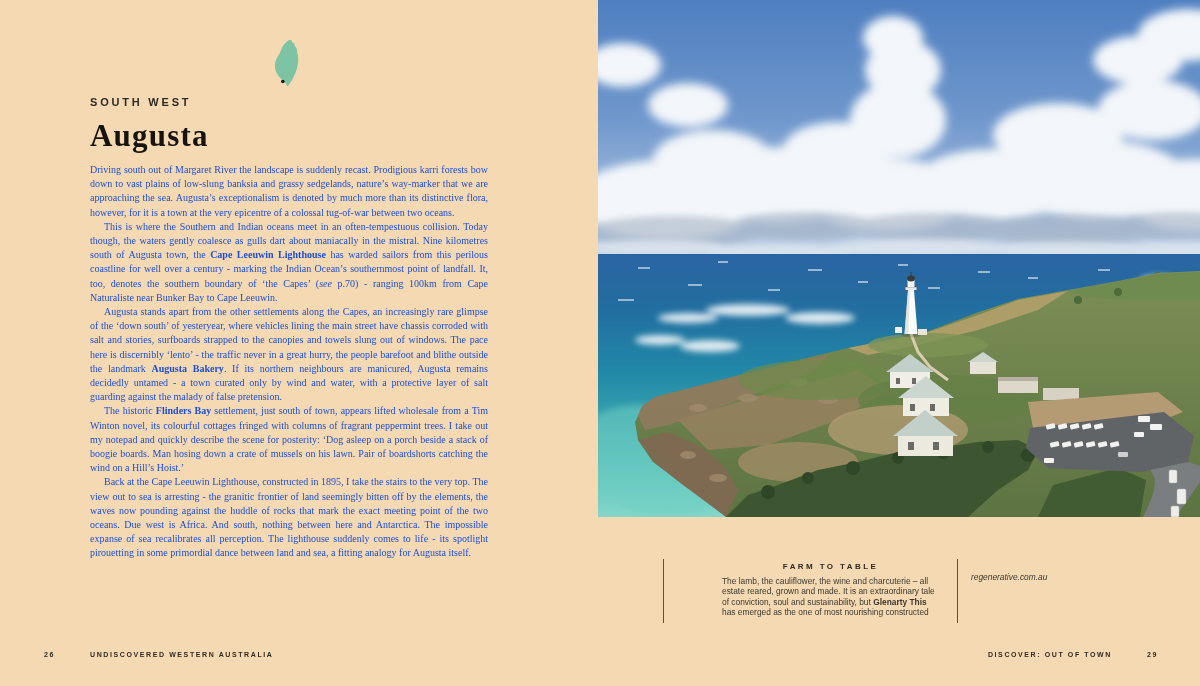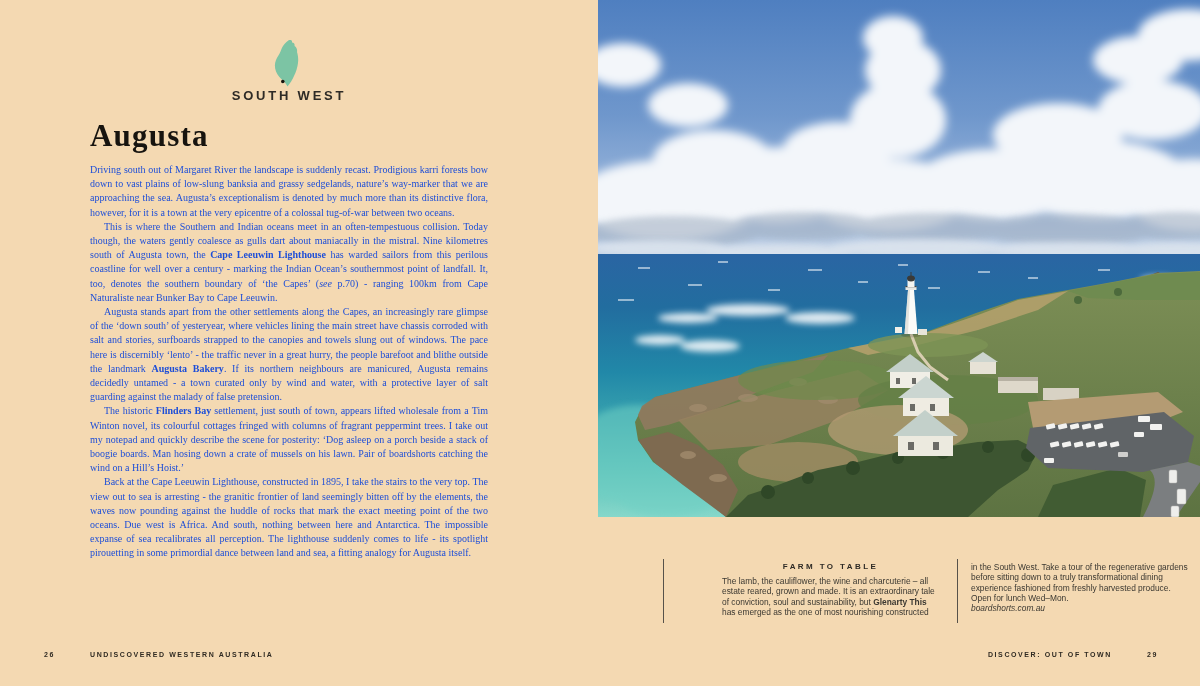--- a/index.html
+++ b/index.html
@@ -7,22 +7,22 @@
     position:relative;
     width:1200px;height:686px;
     background:var(--cream,#f4d9b2);
     overflow:hidden;
     font-family:"Liberation Sans",sans-serif;
     color:#332f28;
   }
   
   .map-wrap{position:absolute;left:273px;top:40px;width:34px;height:50px;}
   .region-label{
-    position:absolute;left:90px;top:88px;width:398px;
-    text-align:center;font-size:13px;font-weight:700;letter-spacing:2.8px;color:#2e2b26;
+    position:absolute;left:90px;top:96px;width:398px;
+    font-size:11px;font-weight:700;letter-spacing:2.8px;color:#2e2b26;
   }
   .page-title{
     position:absolute;left:90px;top:118px;width:398px;margin:0;
     text-align:left;
     font-family:"Liberation Serif",serif;
     font-size:31px;font-weight:700;letter-spacing:1.2px;color:#17140f;
   }
   .article{
     position:absolute;left:90px;top:163px;width:398px;
     font-family:"Liberation Serif",serif;
@@ -299,20 +299,20 @@
         </g>
       </svg>
     </figure>
 
     <aside class="farm">
       <div class="farm-col1">
         <h2>FARM TO TABLE</h2>
         <p id="farm-col1"><span>The lamb, the cauliflower, the wine and charcuterie – all estate reared, grown and made. It is an extraordinary tale of conviction, soul and sustainability, but </span><b>Glenarty This</b><span> has emerged as the one of most nourishing constructed</span></p>
       </div>
       <div class="farm-col2">
-        <p id="farm-col2"><span>in the South West. Take a tour of the regenerative gardens before sitting down to a truly transformational dining experience fashioned from freshly harvested produce. Open for lunch Wed–Mon.</span><br><i>boardshorts.com.au</i></p>
+        <p id="farm-col2"><br><i>regenerative.com.au</i></p>
       </div>
     </aside>
 
     <span class="footer-item fo-section">DISCOVER: OUT OF TOWN</span>
     <span class="footer-item fo-num-right">29</span>
   </section>
 </div>
 
 </body></html>

